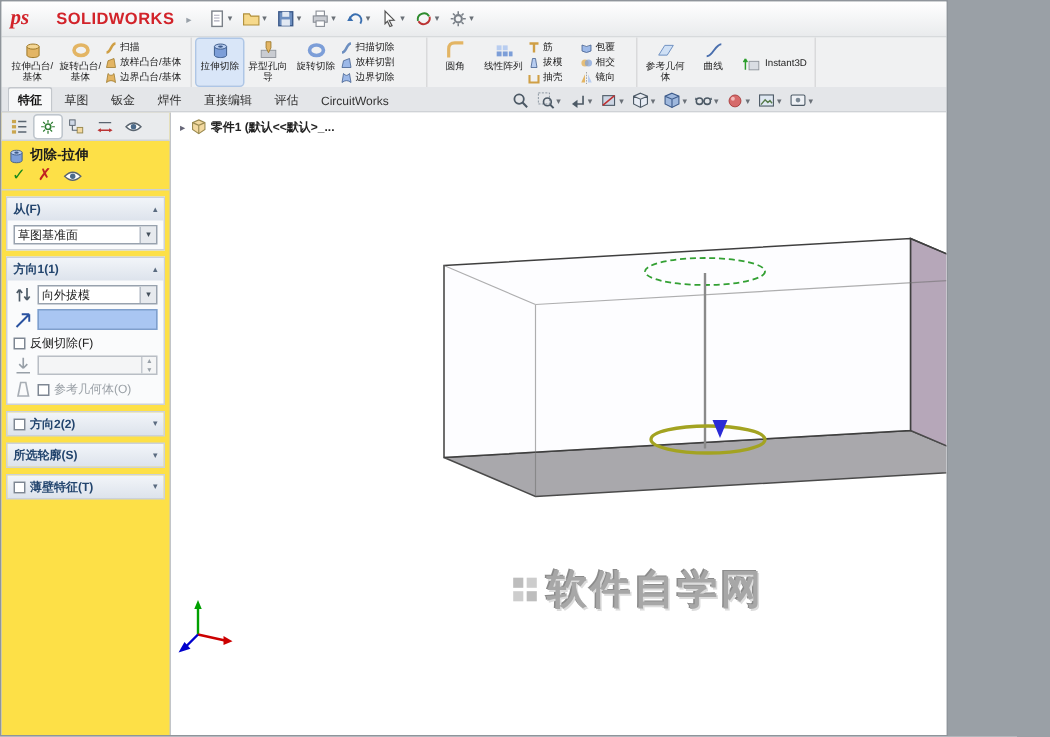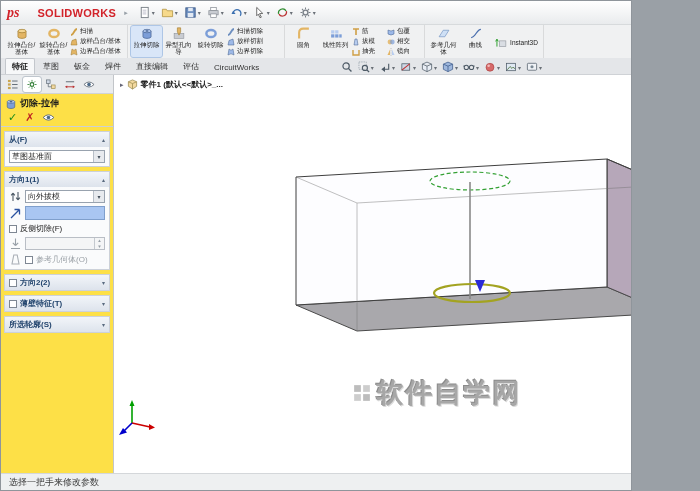--- a/index.html
+++ b/index.html
@@ -73,21 +73,21 @@
   .spin .val { flex:1; font-size:8px; color:#9aa0a6; padding-left:2px; }
   .spin .arrows { width:10px; border-left:1px solid #c4c9cf; display:flex; flex-direction:column; }
   .spin .arrows div { flex:1; font-size:4.5px; color:#98a0a8; display:flex; align-items:center; justify-content:center; }
 
   
   .viewport { flex:1; position:relative; background:#ffffff; overflow:hidden; }
   .scene { position:absolute; left:0; top:0; }
   .ftree { position:absolute; left:6px; top:4px; display:flex; align-items:center; gap:3px; font-size:8px; color:#222; z-index:3;font-weight:bold; }
   .ftree .fcaret { color:#667; font-size:7px; }
   .ftree svg { width:11px; height:11px; display:block; }
-  .watermark { position:absolute; left:208px; top:300px; width:230px; text-align:center; z-index:2;font-family:Liberation Mono, monospace; }
+  .watermark { position:absolute; left:196px; top:300px; width:230px; text-align:center; z-index:2;font-family:Liberation Mono, monospace; }
   .wm-title { font-size:27px; font-weight:bold; letter-spacing:2px; color:#a7a7a7; text-shadow:1px 1px 0 #dcdcdc,-1px -1px 0 #8b8b8b; display:flex; align-items:center; justify-content:center; gap:6px; }
   .wm-title svg { width:18px; height:18px; display:block; opacity:.75; }
   .wm-url { font-size:12px; font-weight:bold; letter-spacing:3px; margin-top:4px; color:#b3b3b3; text-shadow:1px 1px 0 #e2e2e2; }
 
   
   .doctabs { height:15px; flex:0 0 auto; background:#e8eaec; border-top:1px solid #c9ccd0; display:flex; align-items:stretch; padding-left:2px; }
   .dt-nav { display:flex; align-items:center; gap:2px; padding:0 4px; color:#8a9096; font-size:7px; }
   .dtab { display:flex; align-items:center; padding:0 9px; font-size:8px; color:#333; border-right:1px solid #d2d5d9; }
   .dtab.active { background:#fbfbfc; font-weight:bold; border:1px solid #c6c9cd; border-bottom:none; }
   .statusbar { height:17px; flex:0 0 auto; background:#eef0f1; border-top:1px solid #d4d7da; display:flex; align-items:center; padding:0 8px; font-size:9px; color:#3a3a3a; }
@@ -567,29 +567,29 @@
         <div class="sec">
           <div class="sec-h">
               <span class="cb"></span>
               <span>方向2(2)</span>
               <span class="caret">▾</span>
             </div>
         </div>
 
         <div class="sec">
           <div class="sec-h">
+              <span>所选轮廓(S)</span>
+              <span class="caret">▾</span>
+            </div>
+        </div>
+
+        <div class="sec">
+          <div class="sec-h">
               <span class="cb"></span>
               <span>薄壁特征(T)</span>
-              <span class="caret">▾</span>
-            </div>
-        </div>
-
-        <div class="sec">
-          <div class="sec-h">
-              <span>所选轮廓(S)</span>
               <span class="caret">▾</span>
             </div>
         </div>
 
       </div>
     </div>
 
     <div class="viewport">
 
       <div class="ftree">
@@ -644,17 +644,14 @@
               <rect x="1" y="9" width="6" height="6" fill="#bdbdbd"></rect>
               <rect x="9" y="9" width="6" height="6" fill="#a7a7a7"></rect>
             </svg>
           <span>软件自学网</span>
         </div>
       </div>
     </div>
   </div>
 
 
-  <div class="statusbar">
-    <span>选择一把手来修改参数</span>
-  </div>
 
 </div>
 
 </body></html>

